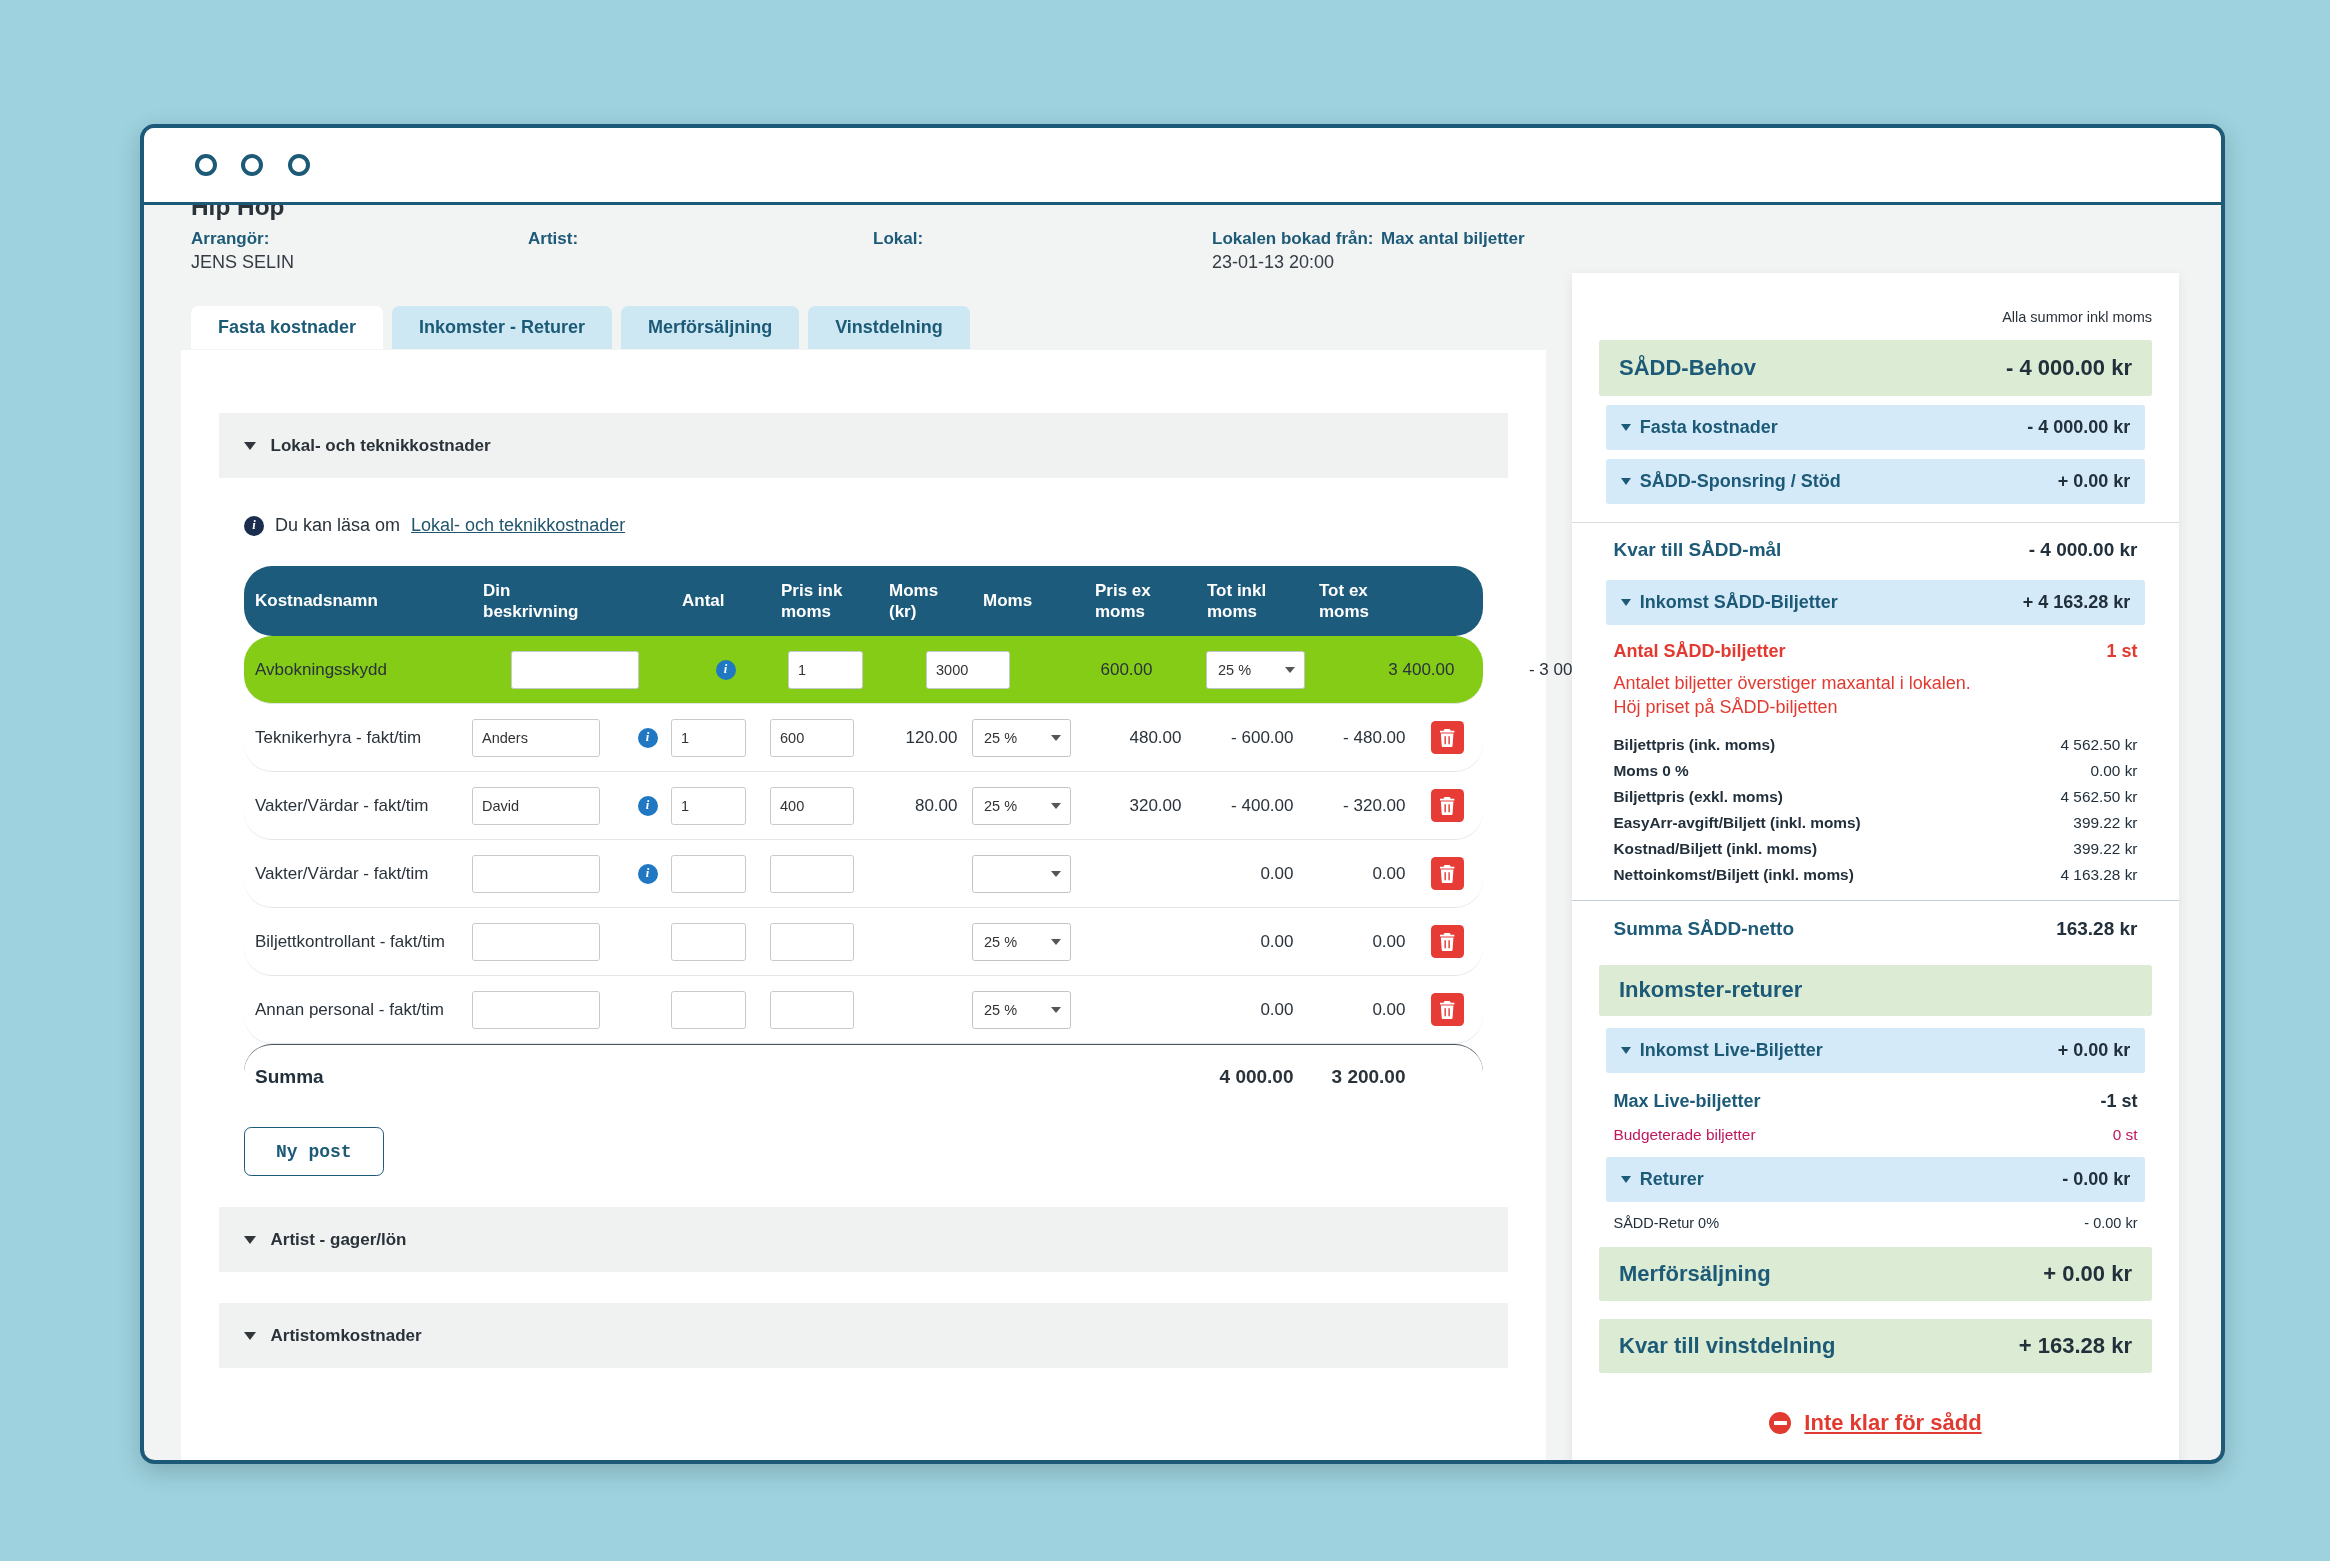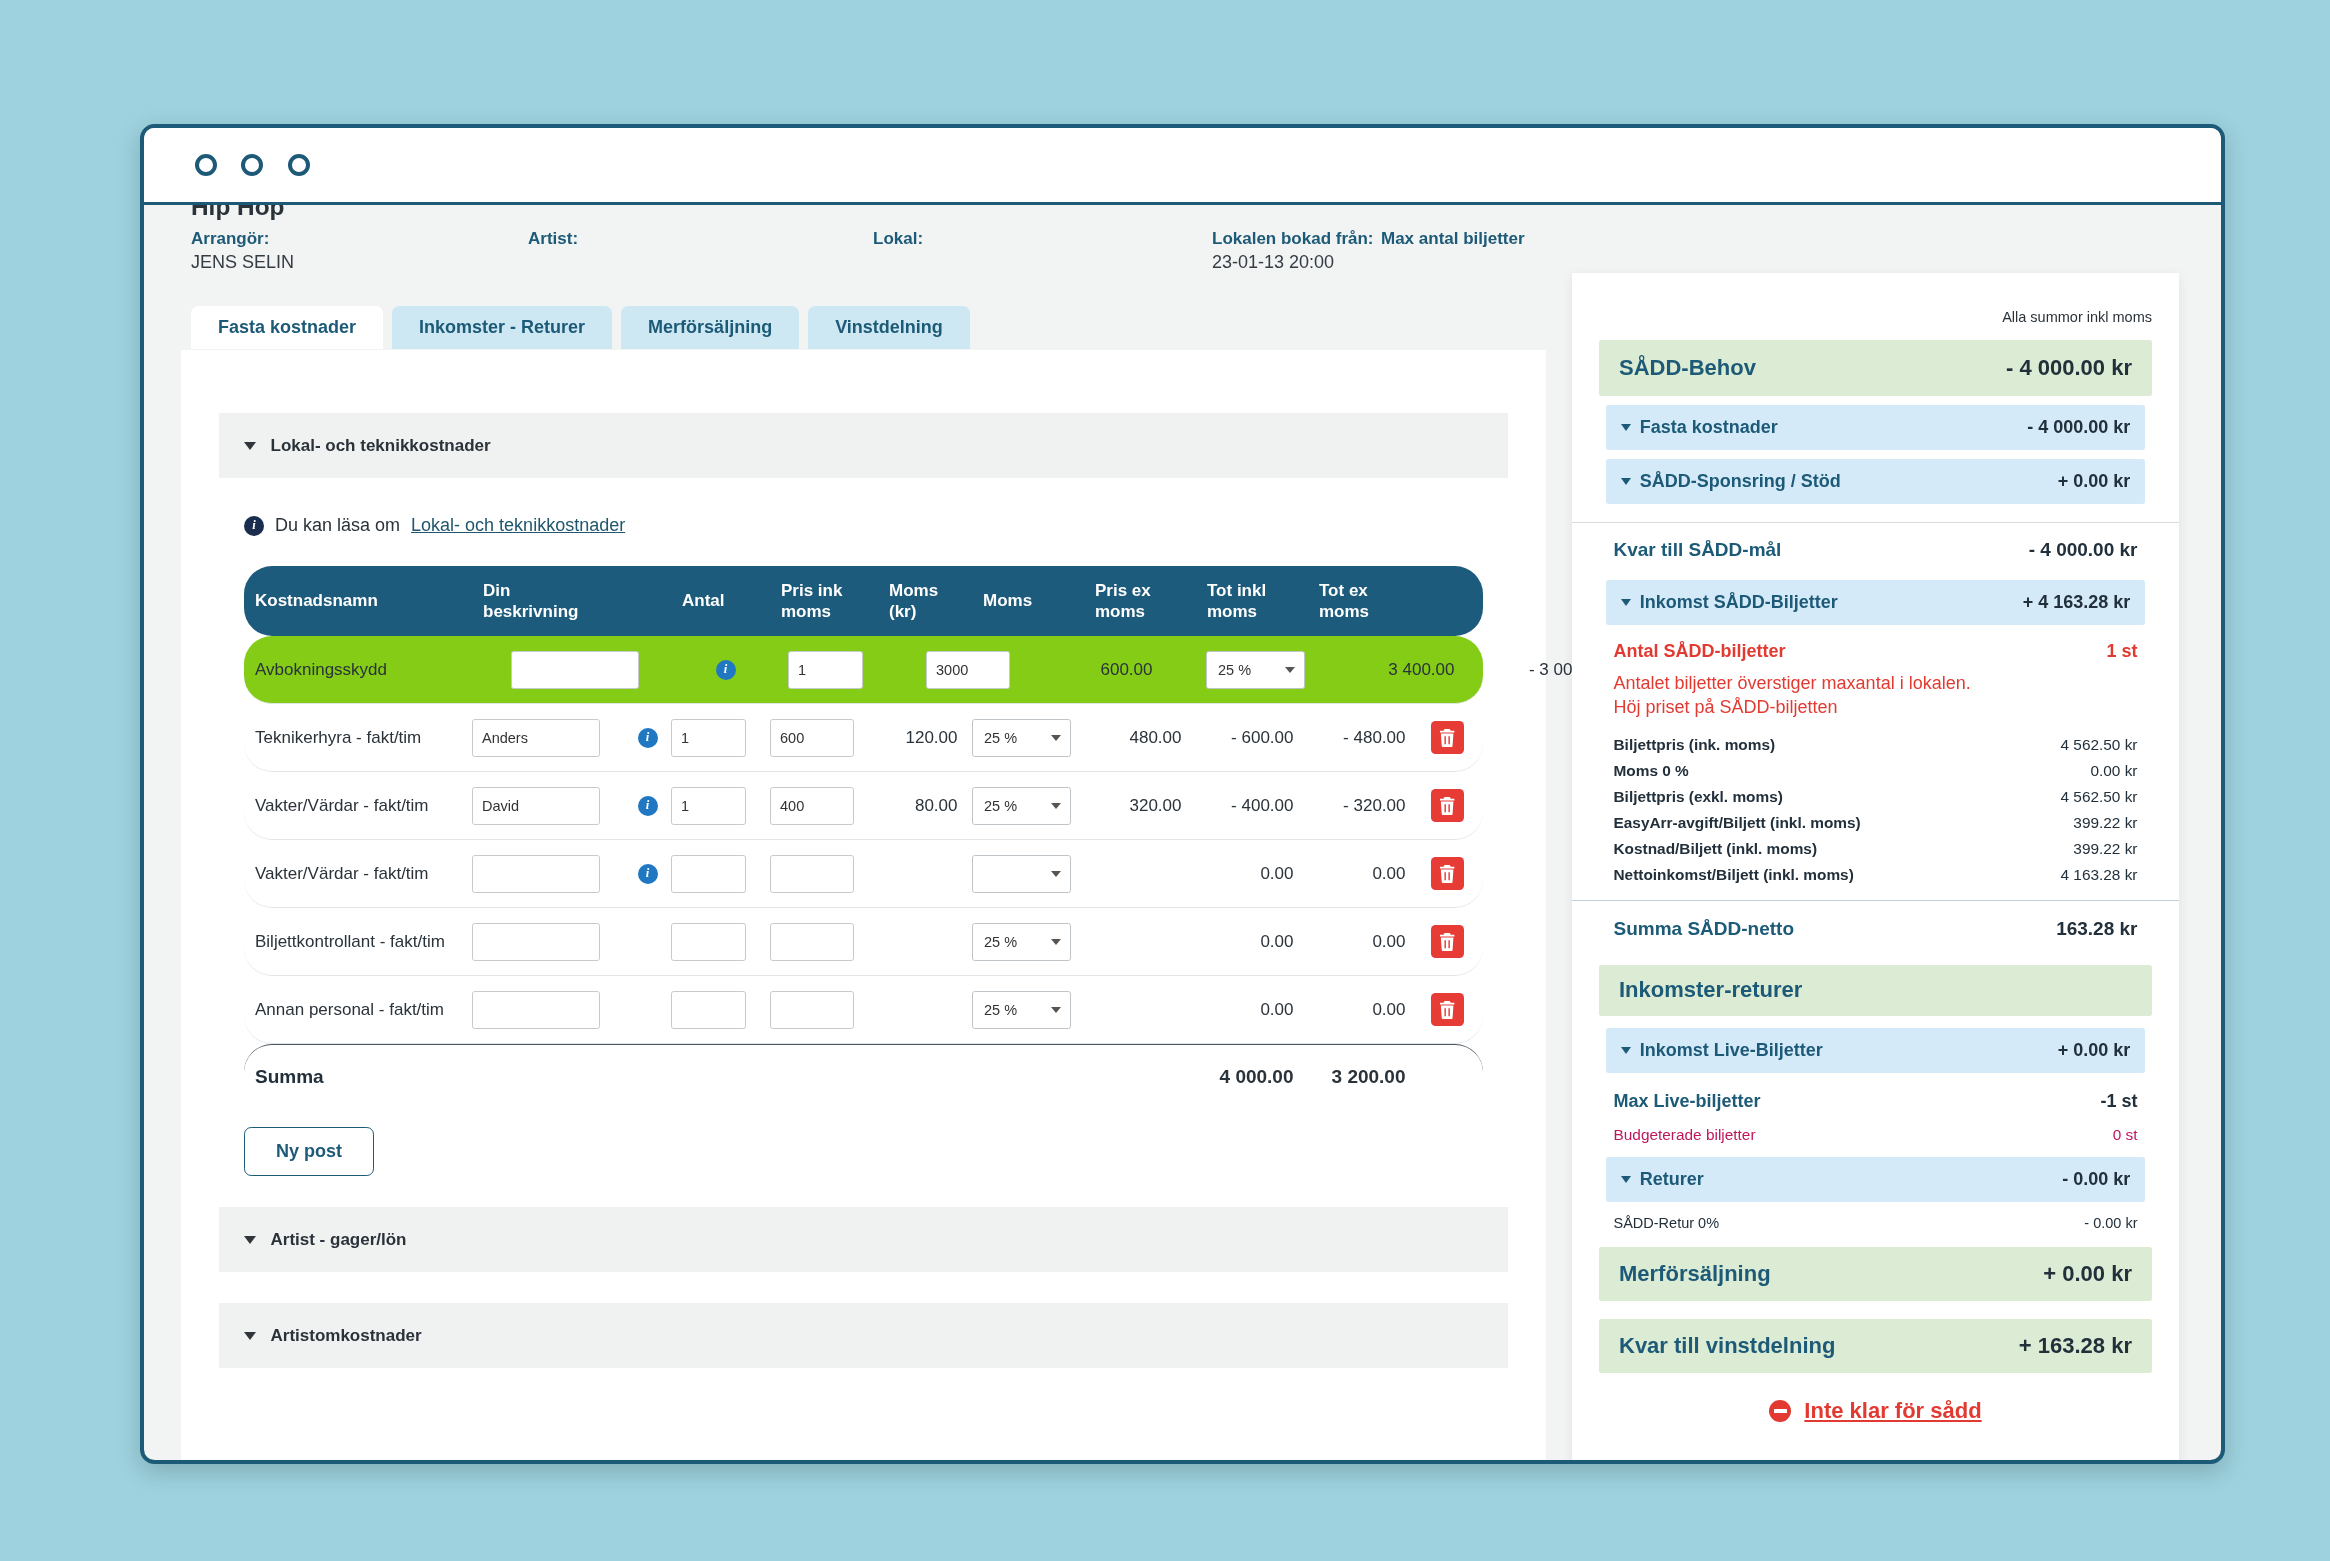--- a/index.html
+++ b/index.html
@@ -97,21 +97,21 @@
     display:flex; align-items:center; justify-content:center; margin:0 auto; cursor:pointer;
   }
   .summa-row { height:65px; border-top:1.8px solid #4d565e; font-size:19px; font-weight:700; }
   .summa-label { padding-left:11px; grid-column:1; }
   .summa-tot-inkl { grid-column:9; }
   .summa-tot-ex { grid-column:10; }
 
   .ny-post {
     margin:18px 0 0 25px; height:49px; padding:0 31px; background:#fff;
     border:1.8px solid #1c5a77; border-radius:7.2px; color:#1c5a77;
-    font-weight:700; font-size:18px; font-family:Liberation Sans, sans-serif; cursor:pointer;
+    font-weight:700; font-size:18px; font-family:Liberation Mono, monospace; cursor:pointer;
   }
   .collapsed-1 { margin-top:25px; }
   .collapsed-2 { margin-top:31px; }
   .collapsed-3 { margin-top:31px; }
 
   
   .sidebar {
     position:absolute; left:1428px; top:68px; width:607px; height:1264px;
     background:#fff; box-shadow:0 1.8px 11px rgba(0,0,0,0.07);
     padding:36px 27px 0 27px;
@@ -148,21 +148,21 @@
   .sb-row--netto { margin-top:14.5px; height:27px; }
   .sb-blue--live { margin-top:12.6px; }
   .sb-row--maxlive { margin-top:16.3px; height:23.5px; }
   .sb-row--maxlive .lbl { font-size:18px; font-weight:700; color:#1c5a77; }
   .sb-row--maxlive .val { font-size:18px; font-weight:700; color:#22303c; }
   .sb-row--budget { margin-top:11px; height:22px; font-size:15.4px; color:#be185d; }
   .sb-blue--returer { margin-top:11px; }
   .sb-row--retur { margin-top:11px; height:20px; font-size:14.5px; color:#22303c; }
   .sb-green--merf { margin-top:14.5px; }
   .sb-green--kvarvinst { margin-top:18px; }
-  .sb-status { margin-top:25px; display:flex; align-items:center; justify-content:center; gap:13px; }
+  .sb-status { margin-top:37px; display:flex; align-items:center; justify-content:center; gap:13px; }
   .status-icon { width:22px; height:22px; border-radius:50%; background:#e23a31; position:relative; flex:0 0 auto; }
   .status-icon::after { content:""; position:absolute; left:4.5px; right:4.5px; top:9px; height:3.6px; background:#fff; }
   .sb-status .txt { font-size:22px; font-weight:700; color:#e23a31; text-decoration:underline; }
 </style>
 </head>
 <body>
 
 <div class="window">
   <div class="titlebar">
     <span class="tl-circle"></span>

